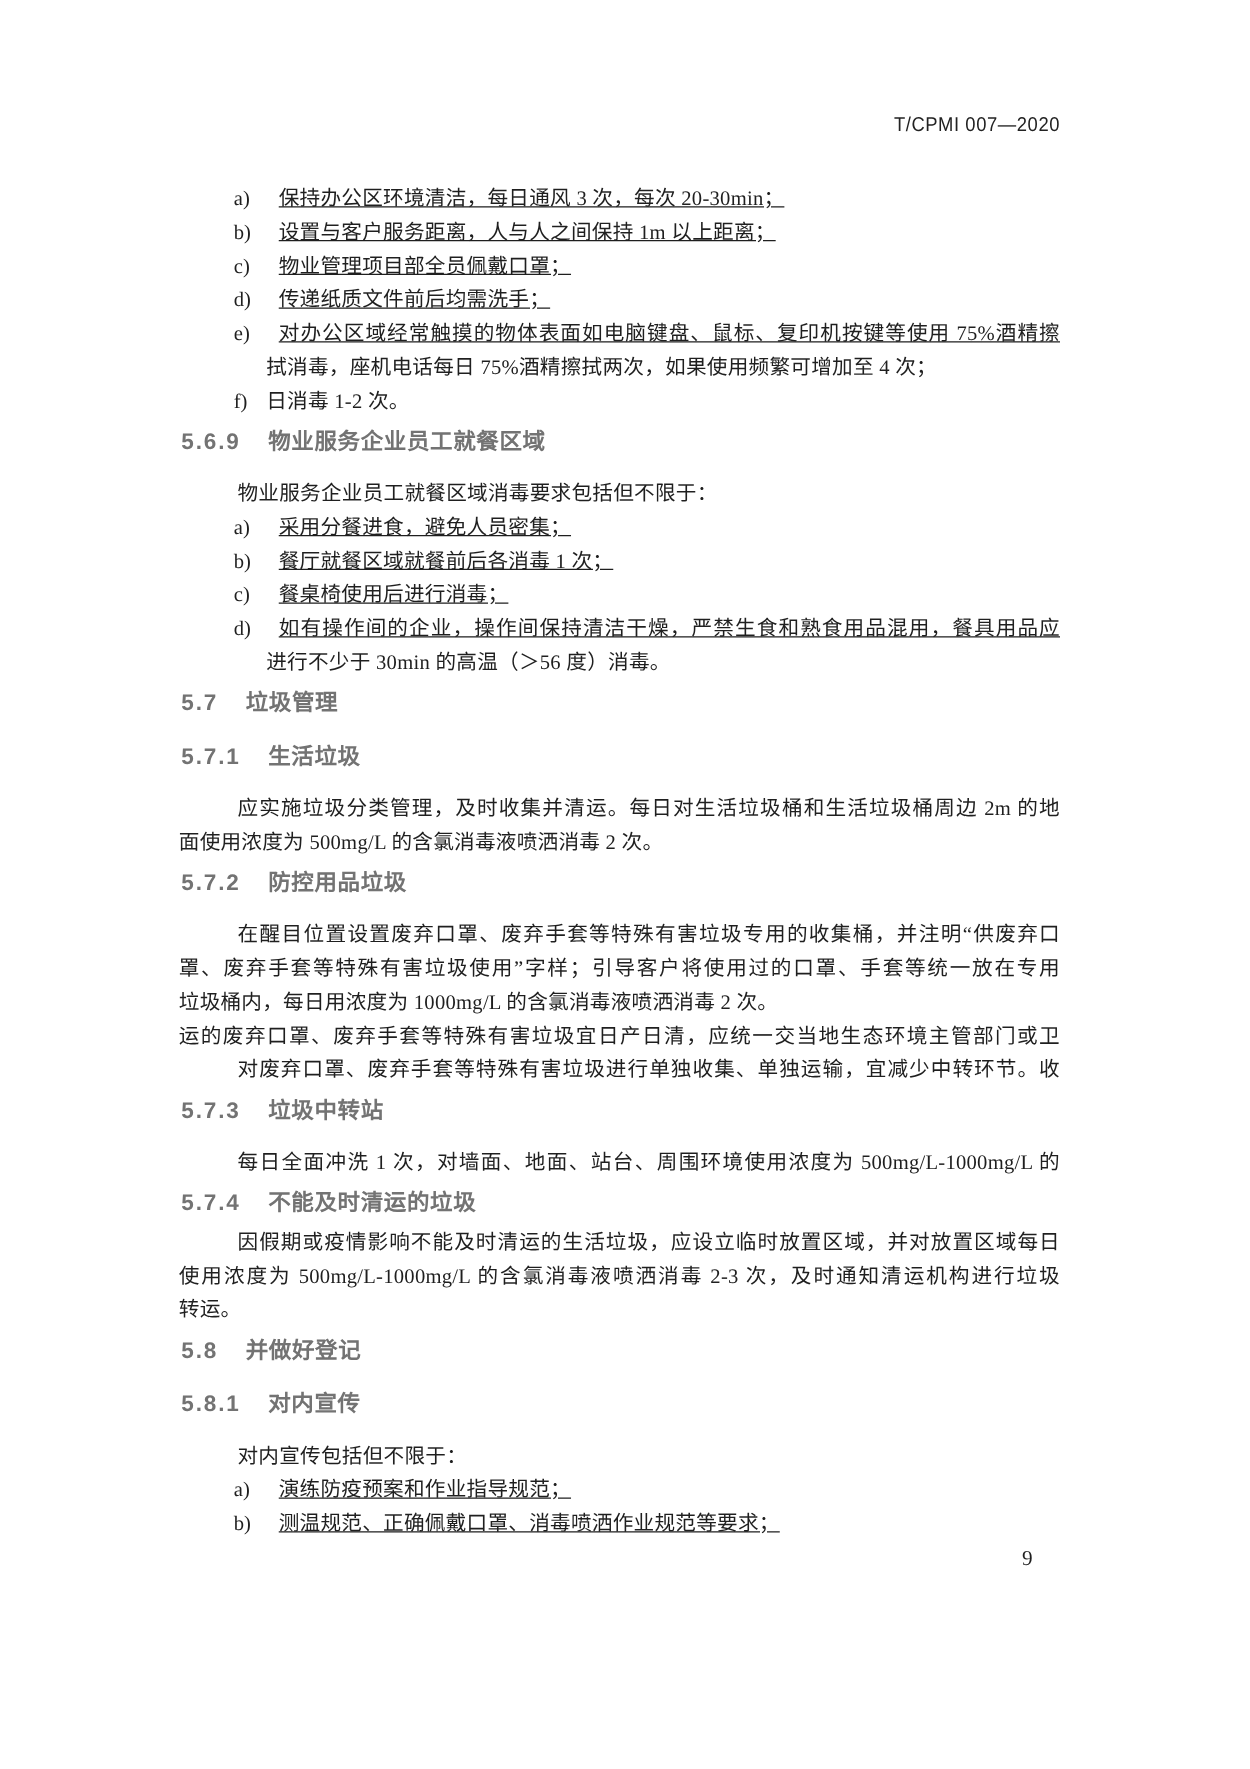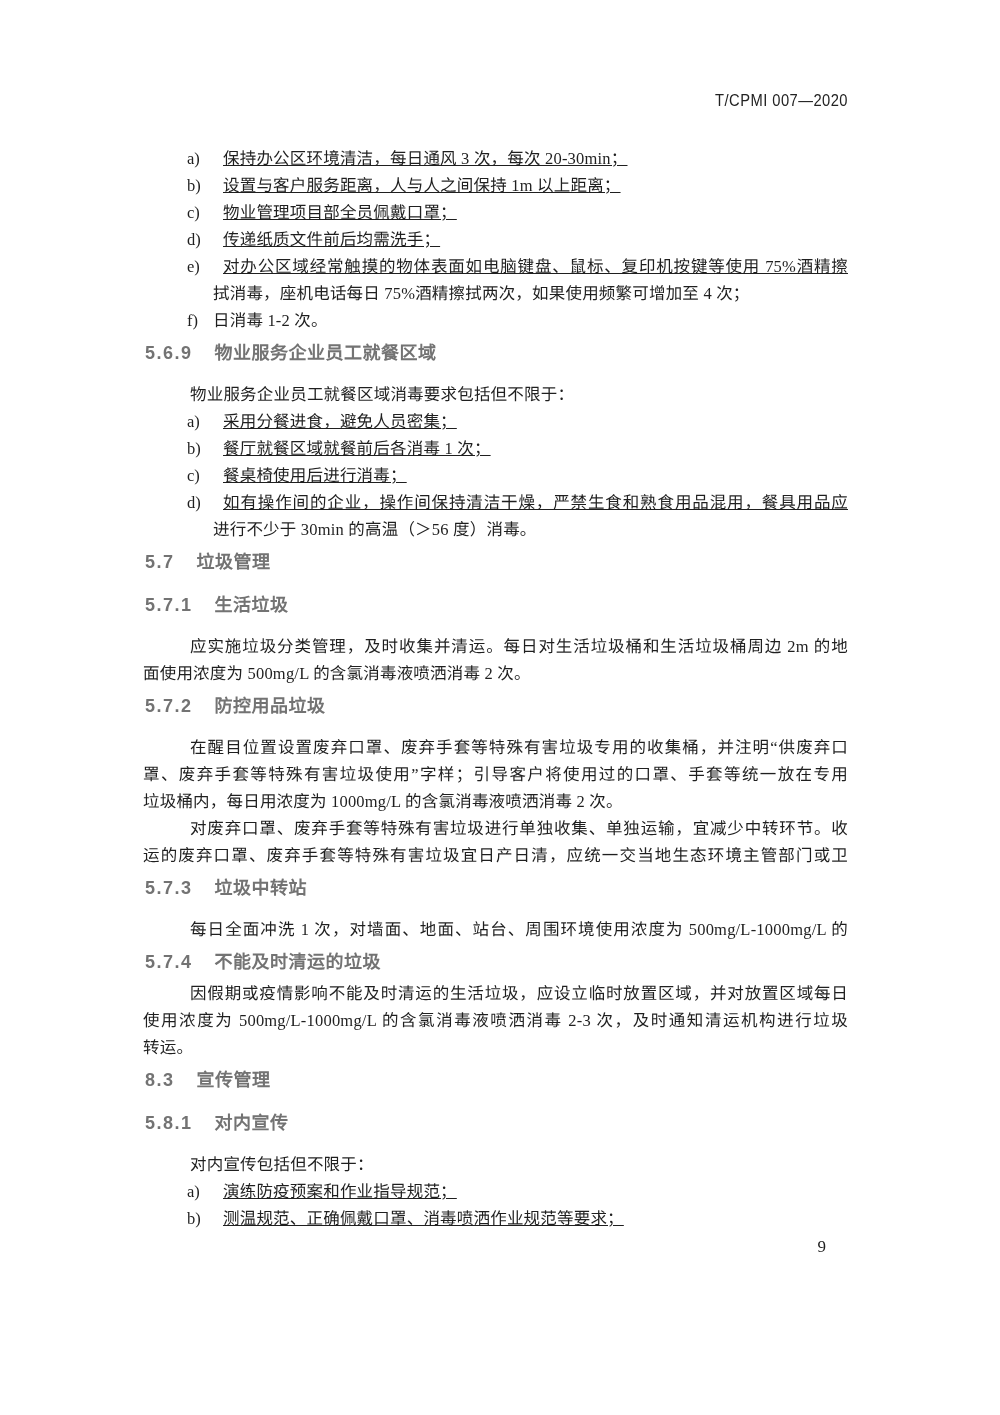--- a/index.html
+++ b/index.html
@@ -143,34 +143,34 @@
           <div class="line first jl">应实施垃圾分类管理，及时收集并清运。每日对生活垃圾桶和生活垃圾桶周边 2m 的地</div>
           <div class="line">面使用浓度为 500mg/L 的含氯消毒液喷洒消毒 2 次。</div>
         </div>
         <div class="h-block"><span class="h-num">5.7.2</span><span class="h-title">防控用品垃圾</span></div>
         <div class="p-block">
           <div class="line first jl">在醒目位置设置废弃口罩、废弃手套等特殊有害垃圾专用的收集桶，并注明“供废弃口</div>
           <div class="line jl">罩、废弃手套等特殊有害垃圾使用”字样；引导客户将使用过的口罩、手套等统一放在专用</div>
           <div class="line">垃圾桶内，每日用浓度为 1000mg/L 的含氯消毒液喷洒消毒 2 次。</div>
         </div>
         <div class="p-block">
+          <div class="line jl">运的废弃口罩、废弃手套等特殊有害垃圾宜日产日清，应统一交当地生态环境主管部门或卫</div>
           <div class="line first jl">对废弃口罩、废弃手套等特殊有害垃圾进行单独收集、单独运输，宜减少中转环节。收</div>
-          <div class="line jl">运的废弃口罩、废弃手套等特殊有害垃圾宜日产日清，应统一交当地生态环境主管部门或卫</div>
         </div>
         <div class="h-block"><span class="h-num">5.7.3</span><span class="h-title">垃圾中转站</span></div>
         <div class="p-block">
           <div class="line first jl">每日全面冲洗 1 次，对墙面、地面、站台、周围环境使用浓度为 500mg/L-1000mg/L 的</div>
         </div>
         <div class="h-block"><span class="h-num">5.7.4</span><span class="h-title">不能及时清运的垃圾</span></div>
         <div class="p-block tight">
           <div class="line first jl">因假期或疫情影响不能及时清运的生活垃圾，应设立临时放置区域，并对放置区域每日</div>
           <div class="line jl">使用浓度为 500mg/L-1000mg/L 的含氯消毒液喷洒消毒 2-3 次，及时通知清运机构进行垃圾</div>
           <div class="line">转运。</div>
         </div>
-        <div class="h-block"><span class="h-num">8.3</span><span class="h-title">宣传管理</span></div>
+        <div class="h-block"><span class="h-num">5.8</span><span class="h-title">并做好登记</span></div>
         <div class="h-block"><span class="h-num">5.8.1</span><span class="h-title">对内宣传</span></div>
         <div class="p-block">
           <div class="line first">对内宣传包括但不限于：</div>
         </div>
         <div class="list">
           <div class="li">
             <span class="li-letter">a)</span>
             <div class="line first">演练防疫预案和作业指导规范；</div>
           </div>
           <div class="li">

